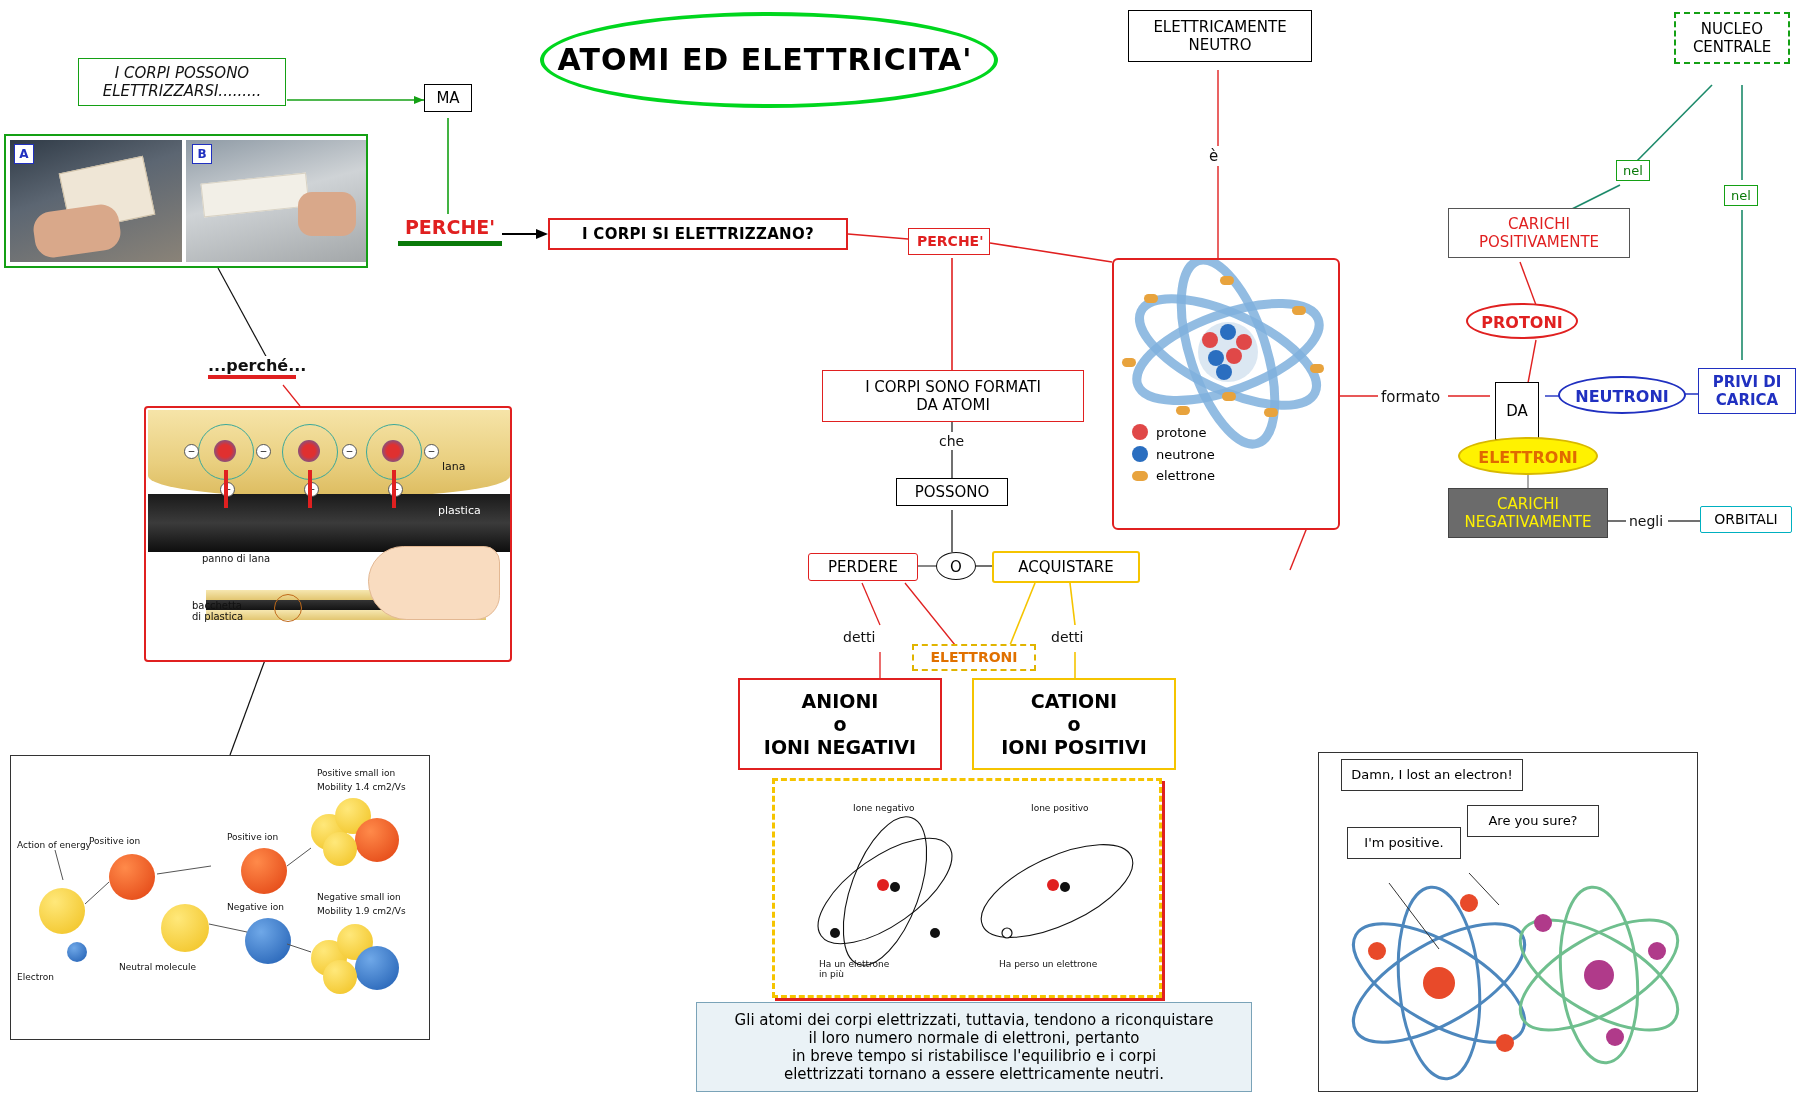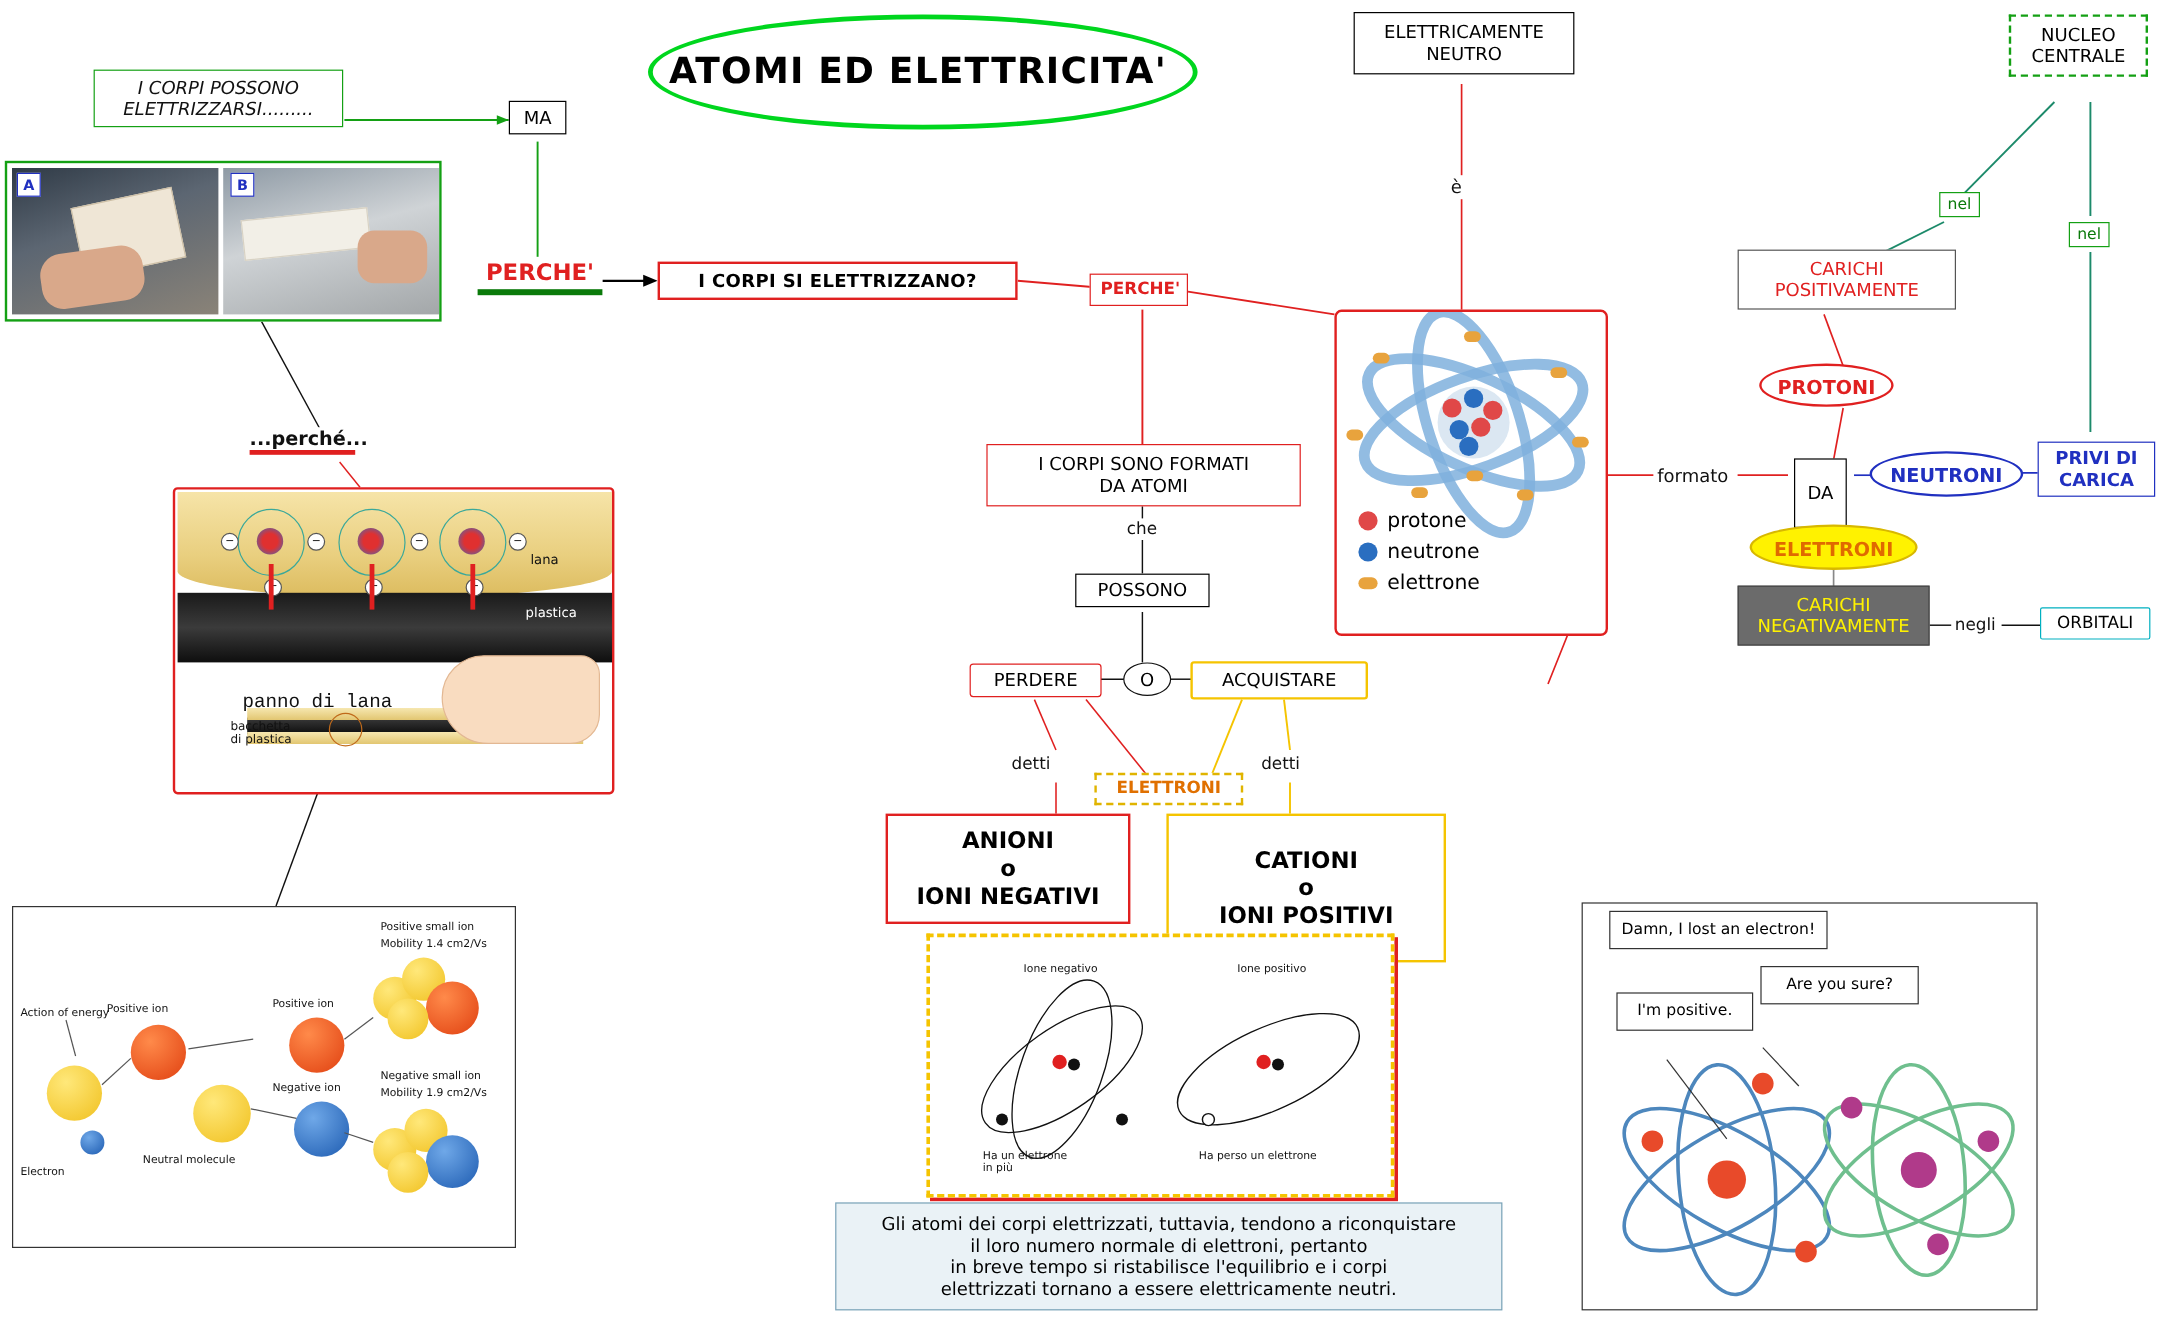--- a/index.html
+++ b/index.html
@@ -276,21 +276,21 @@
     <div style="position:absolute;left:162px;top:62px;width:4px;height:38px;background:#e02020;"></div>
     <div style="position:absolute;left:246px;top:62px;width:4px;height:38px;background:#e02020;"></div>
     <div class="tinylabel" style="left:296px;top:52px;font-size:11px;">lana</div>
     <div class="tinylabel" style="left:292px;top:96px;font-size:11px;color:#fff;">plastica</div>
 
     <div style="position:absolute;left:60px;top:190px;width:280px;height:14px;background:linear-gradient(180deg,#3a3a3a,#0d0d0d);"></div>
     <div style="position:absolute;left:60px;top:182px;width:280px;height:10px;background:linear-gradient(180deg,#f6e7b0,#e2c671);"></div>
     <div style="position:absolute;left:60px;top:202px;width:280px;height:10px;background:linear-gradient(180deg,#f6e7b0,#e2c671);"></div>
     <div style="position:absolute;left:222px;top:138px;width:130px;height:72px;background:#f9dcc0;border:1px solid #e3b893;border-radius:40px 18px 28px 44px;"></div>
     <div style="position:absolute;left:128px;top:186px;width:26px;height:26px;border:1.5px solid #c06a1a;border-radius:50%;"></div>
-    <div class="tinylabel" style="left:56px;top:168px;font-size:16px;font-family:Liberation Mono, monospace;">panno di lana</div>
+    <div class="tinylabel" style="left:56px;top:145px;font-size:10px;">panno di lana</div>
     <div class="tinylabel" style="left:46px;top:192px;font-size:10px;white-space:pre-line;">bacchetta
 di plastica</div>
   </div>
 
   <div class="imgpanel" style="left:10px; top:755px; width:420px; height:285px; border:1.5px solid #333;">
     <div style="position:absolute;left:28px;top:132px;width:46px;height:46px;border-radius:50%;background:radial-gradient(circle at 35% 30%,#ffe87a,#f0c01e);"></div>
     <div style="position:absolute;left:98px;top:98px;width:46px;height:46px;border-radius:50%;background:radial-gradient(circle at 35% 30%,#ff8a4a,#e04010);"></div>
     <div style="position:absolute;left:150px;top:148px;width:48px;height:48px;border-radius:50%;background:radial-gradient(circle at 35% 30%,#ffe87a,#f0c01e);"></div>
     <div style="position:absolute;left:230px;top:92px;width:46px;height:46px;border-radius:50%;background:radial-gradient(circle at 35% 30%,#ff8a4a,#e04010);"></div>
     <div style="position:absolute;left:234px;top:162px;width:46px;height:46px;border-radius:50%;background:radial-gradient(circle at 35% 30%,#6fa8e8,#1d5bb0);"></div>
@@ -345,21 +345,21 @@
 
   <div class="label-plain" style="left:840px; top:628px;">detti</div>
   <div class="label-plain" style="left:1048px; top:628px;">detti</div>
 
   <div class="node box-dash-yellow" style="left:912px; top:644px; width:124px;">ELETTRONI</div>
 
   <div class="node box-red" style="left:738px; top:678px; width:204px; font-size:19px; font-weight:bold; padding:10px 6px;">ANIONI
 o
 IONI NEGATIVI</div>
 
-  <div class="node box-yellow" style="left:972px; top:678px; width:233px; font-size:19px; font-weight:bold; padding:26px 6px;">CATIONI
+  <div class="node box-yellow" style="left:972px; top:678px; width:204px; font-size:19px; font-weight:bold; padding:10px 6px;">CATIONI
 o
 IONI POSITIVI</div>
 
   <div class="imgpanel" style="left:772px; top:778px; width:390px; height:220px; border:3px dashed #f5c400; box-shadow: 3px 3px 0 #e02020;">
     <svg style="position:absolute;left:0;top:0;width:390px;height:220px;">
       <ellipse cx="110" cy="110" rx="78" ry="34" fill="none" stroke="#111" stroke-width="1.1" transform="rotate(-35 110 110)"></ellipse>
       <ellipse cx="110" cy="110" rx="78" ry="34" fill="none" stroke="#111" stroke-width="1.1" transform="rotate(-70 110 110)"></ellipse>
       <ellipse cx="282" cy="110" rx="82" ry="34" fill="none" stroke="#111" stroke-width="1.1" transform="rotate(-25 282 110)"></ellipse>
       <circle cx="108" cy="104" r="6" fill="#e02020"></circle>
       <circle cx="120" cy="106" r="5" fill="#111"></circle>
@@ -405,21 +405,21 @@
 
     <div style="position:absolute;left:30px;top:34px;width:14px;height:9px;border-radius:6px;background:#e8a33d;"></div>
     <div style="position:absolute;left:178px;top:46px;width:14px;height:9px;border-radius:6px;background:#e8a33d;"></div>
     <div style="position:absolute;left:8px;top:98px;width:14px;height:9px;border-radius:6px;background:#e8a33d;"></div>
     <div style="position:absolute;left:196px;top:104px;width:14px;height:9px;border-radius:6px;background:#e8a33d;"></div>
     <div style="position:absolute;left:62px;top:146px;width:14px;height:9px;border-radius:6px;background:#e8a33d;"></div>
     <div style="position:absolute;left:150px;top:148px;width:14px;height:9px;border-radius:6px;background:#e8a33d;"></div>
     <div style="position:absolute;left:106px;top:16px;width:14px;height:9px;border-radius:6px;background:#e8a33d;"></div>
     <div style="position:absolute;left:108px;top:132px;width:14px;height:9px;border-radius:6px;background:#e8a33d;"></div>
 
-    <div style="position:absolute;left:18px;top:164px;font-size:17px;">
+    <div style="position:absolute;left:18px;top:164px;font-size:13px;">
       <div style="display:flex;align-items:center;margin-bottom:6px;">
         <span style="width:16px;height:16px;border-radius:50%;background:#e04848;display:inline-block;margin-right:8px;"></span>
         <span>protone</span>
       </div>
       <div style="display:flex;align-items:center;margin-bottom:6px;">
         <span style="width:16px;height:16px;border-radius:50%;background:#2a6ec0;display:inline-block;margin-right:8px;"></span>
         <span>neutrone</span>
       </div>
       <div style="display:flex;align-items:center;">
         <span style="width:16px;height:10px;border-radius:5px;background:#e8a33d;display:inline-block;margin-right:8px;"></span>

